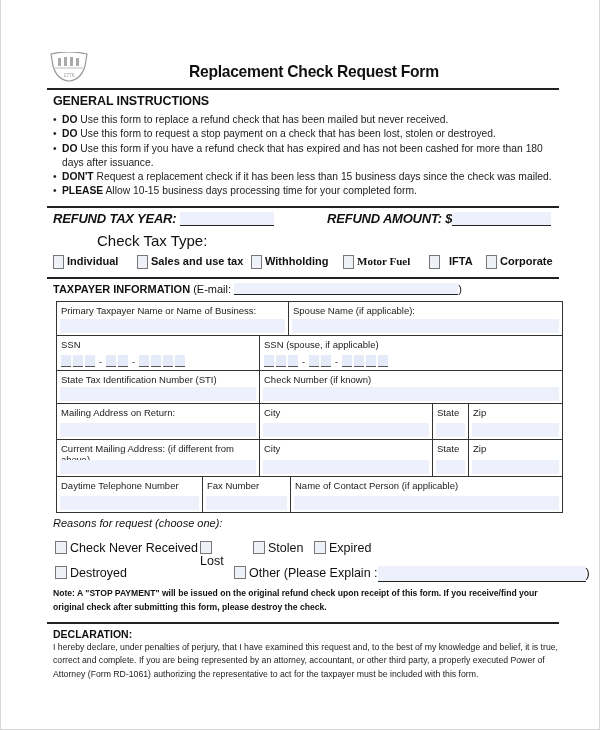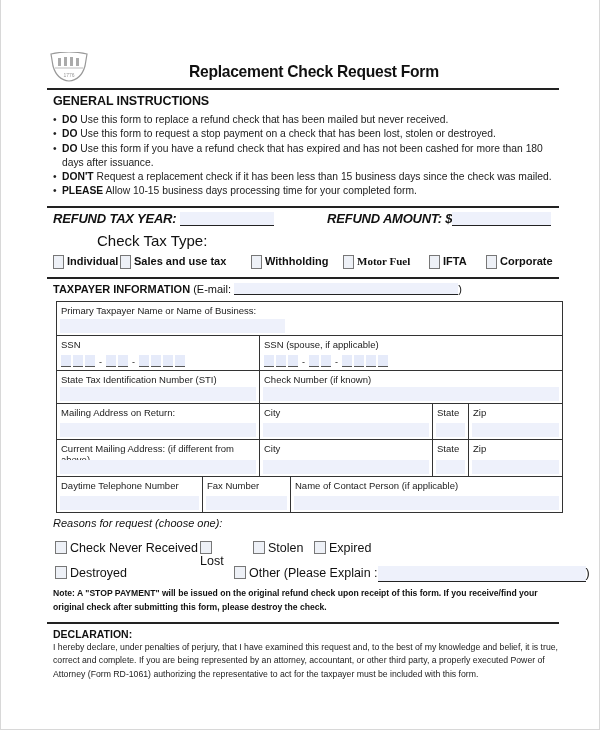--- a/index.html
+++ b/index.html
@@ -74,33 +74,33 @@
     </span>
   </div>
 
   <div class="abs taxtype-label">Check Tax Type:</div>
 
   <div class="abs taxtypes">
     <div class="cbitem" style="left:0;">
       <span class="cb"></span>
         <span>Individual</span>
     </div>
-    <div class="cbitem" style="left:67px;">
+    <div class="cbitem" style="left:84px;">
       <span class="cb"></span>
         <span>Sales and use tax</span>
     </div>
     <div class="cbitem" style="left:198px;">
       <span class="cb"></span>
         <span>Withholding</span>
     </div>
     <div class="cbitem" style="left:290px;font-family:Liberation Serif, serif;">
       <span class="cb"></span>
         <span>Motor Fuel</span>
     </div>
-    <div class="cbitem" style="left:376px;">
+    <div class="cbitem" style="left:376px;gap:6px;">
       <span class="cb"></span>
         <span>IFTA</span>
     </div>
     <div class="cbitem" style="left:433px;">
       <span class="cb"></span>
         <span>Corporate</span>
     </div>
   </div>
   <div class="rule" style="top:277px;"></div>
 
@@ -110,20 +110,24 @@
     <span class="blankline" style="width:224px; height:12px; border-bottom-width:1px;"></span><span>)</span>
   </div>
 
   <div>
 
     <div class="info-row" style="top:301px; height:34px;">
       <div class="cell" style="left:0; width:231px;">
         <span>Primary Taxpayer Name or Name of Business:</span>
         <div class="field"></div>
       </div>
+      <div class="cell" style="left:231px; right:0;">
+        <span>Spouse Name (if applicable):</span>
+        <div class="field"></div>
+      </div>
     </div>
 
     <div class="info-row" style="top:335px; height:35px;">
       <div class="cell" style="left:0; width:202px;">
         <span>SSN</span>
         <div class="ssn">
           <span></span>
             <span></span>
             <span></span>
             <i>-</i>

